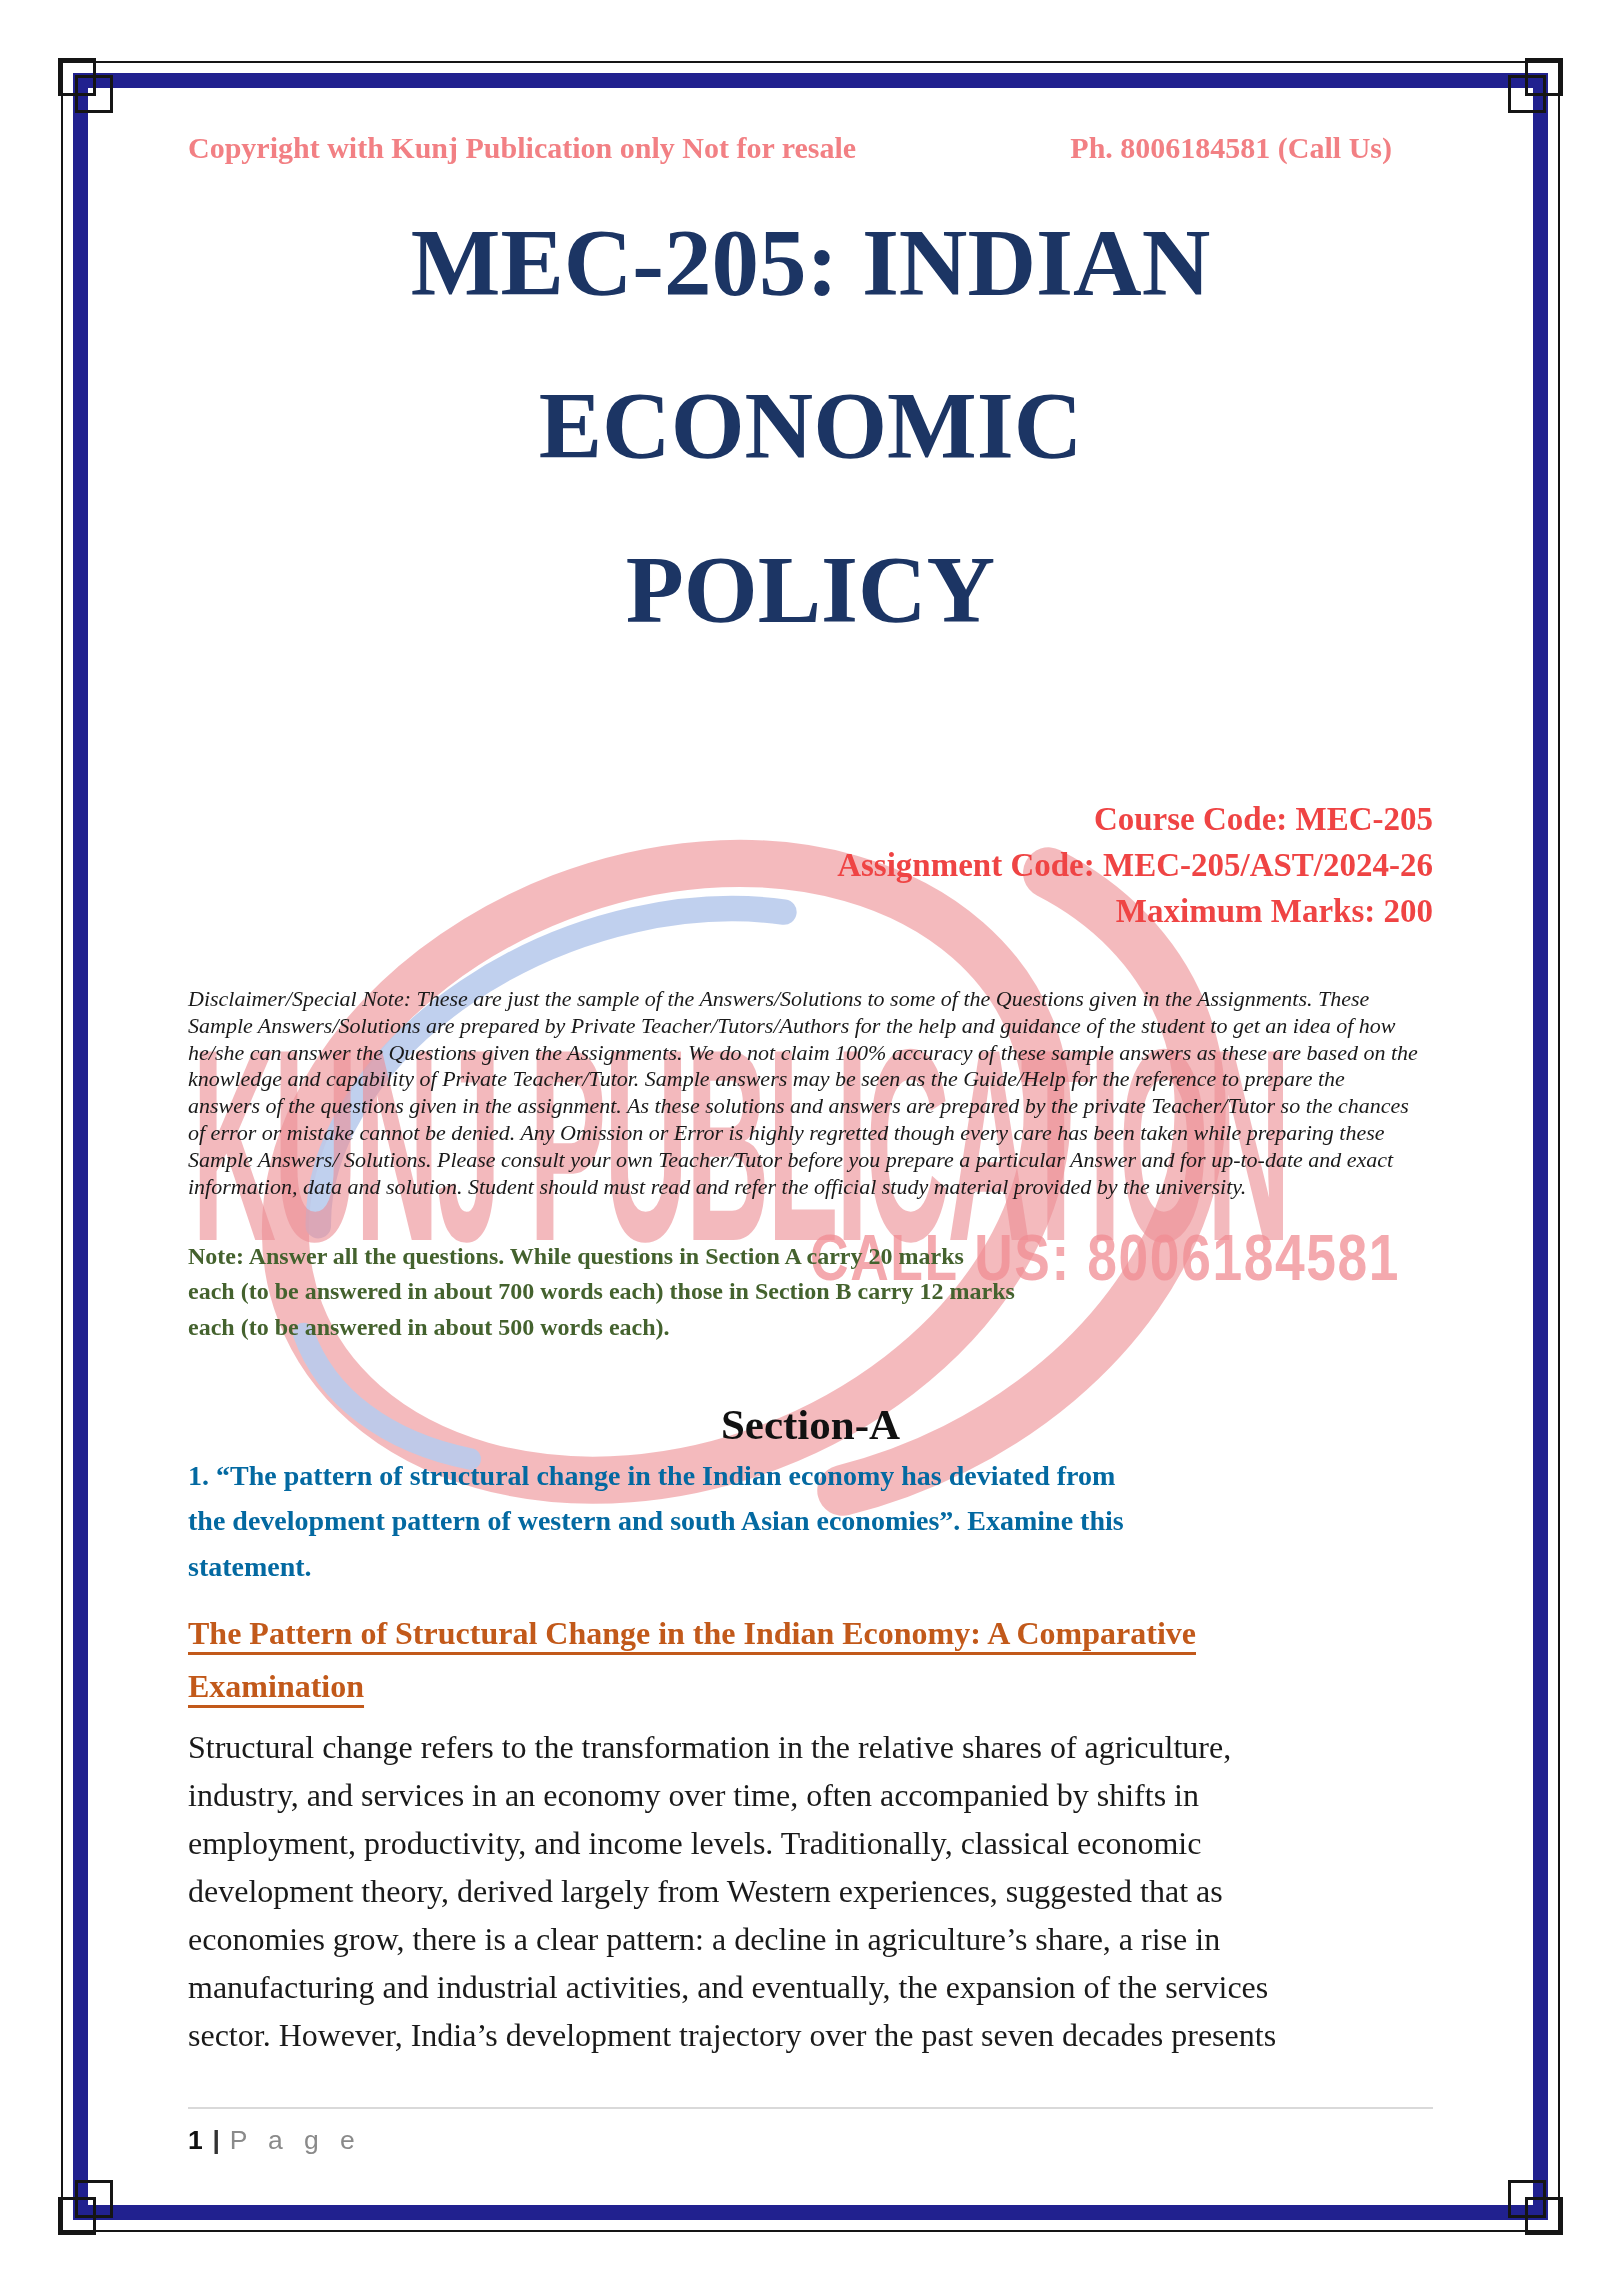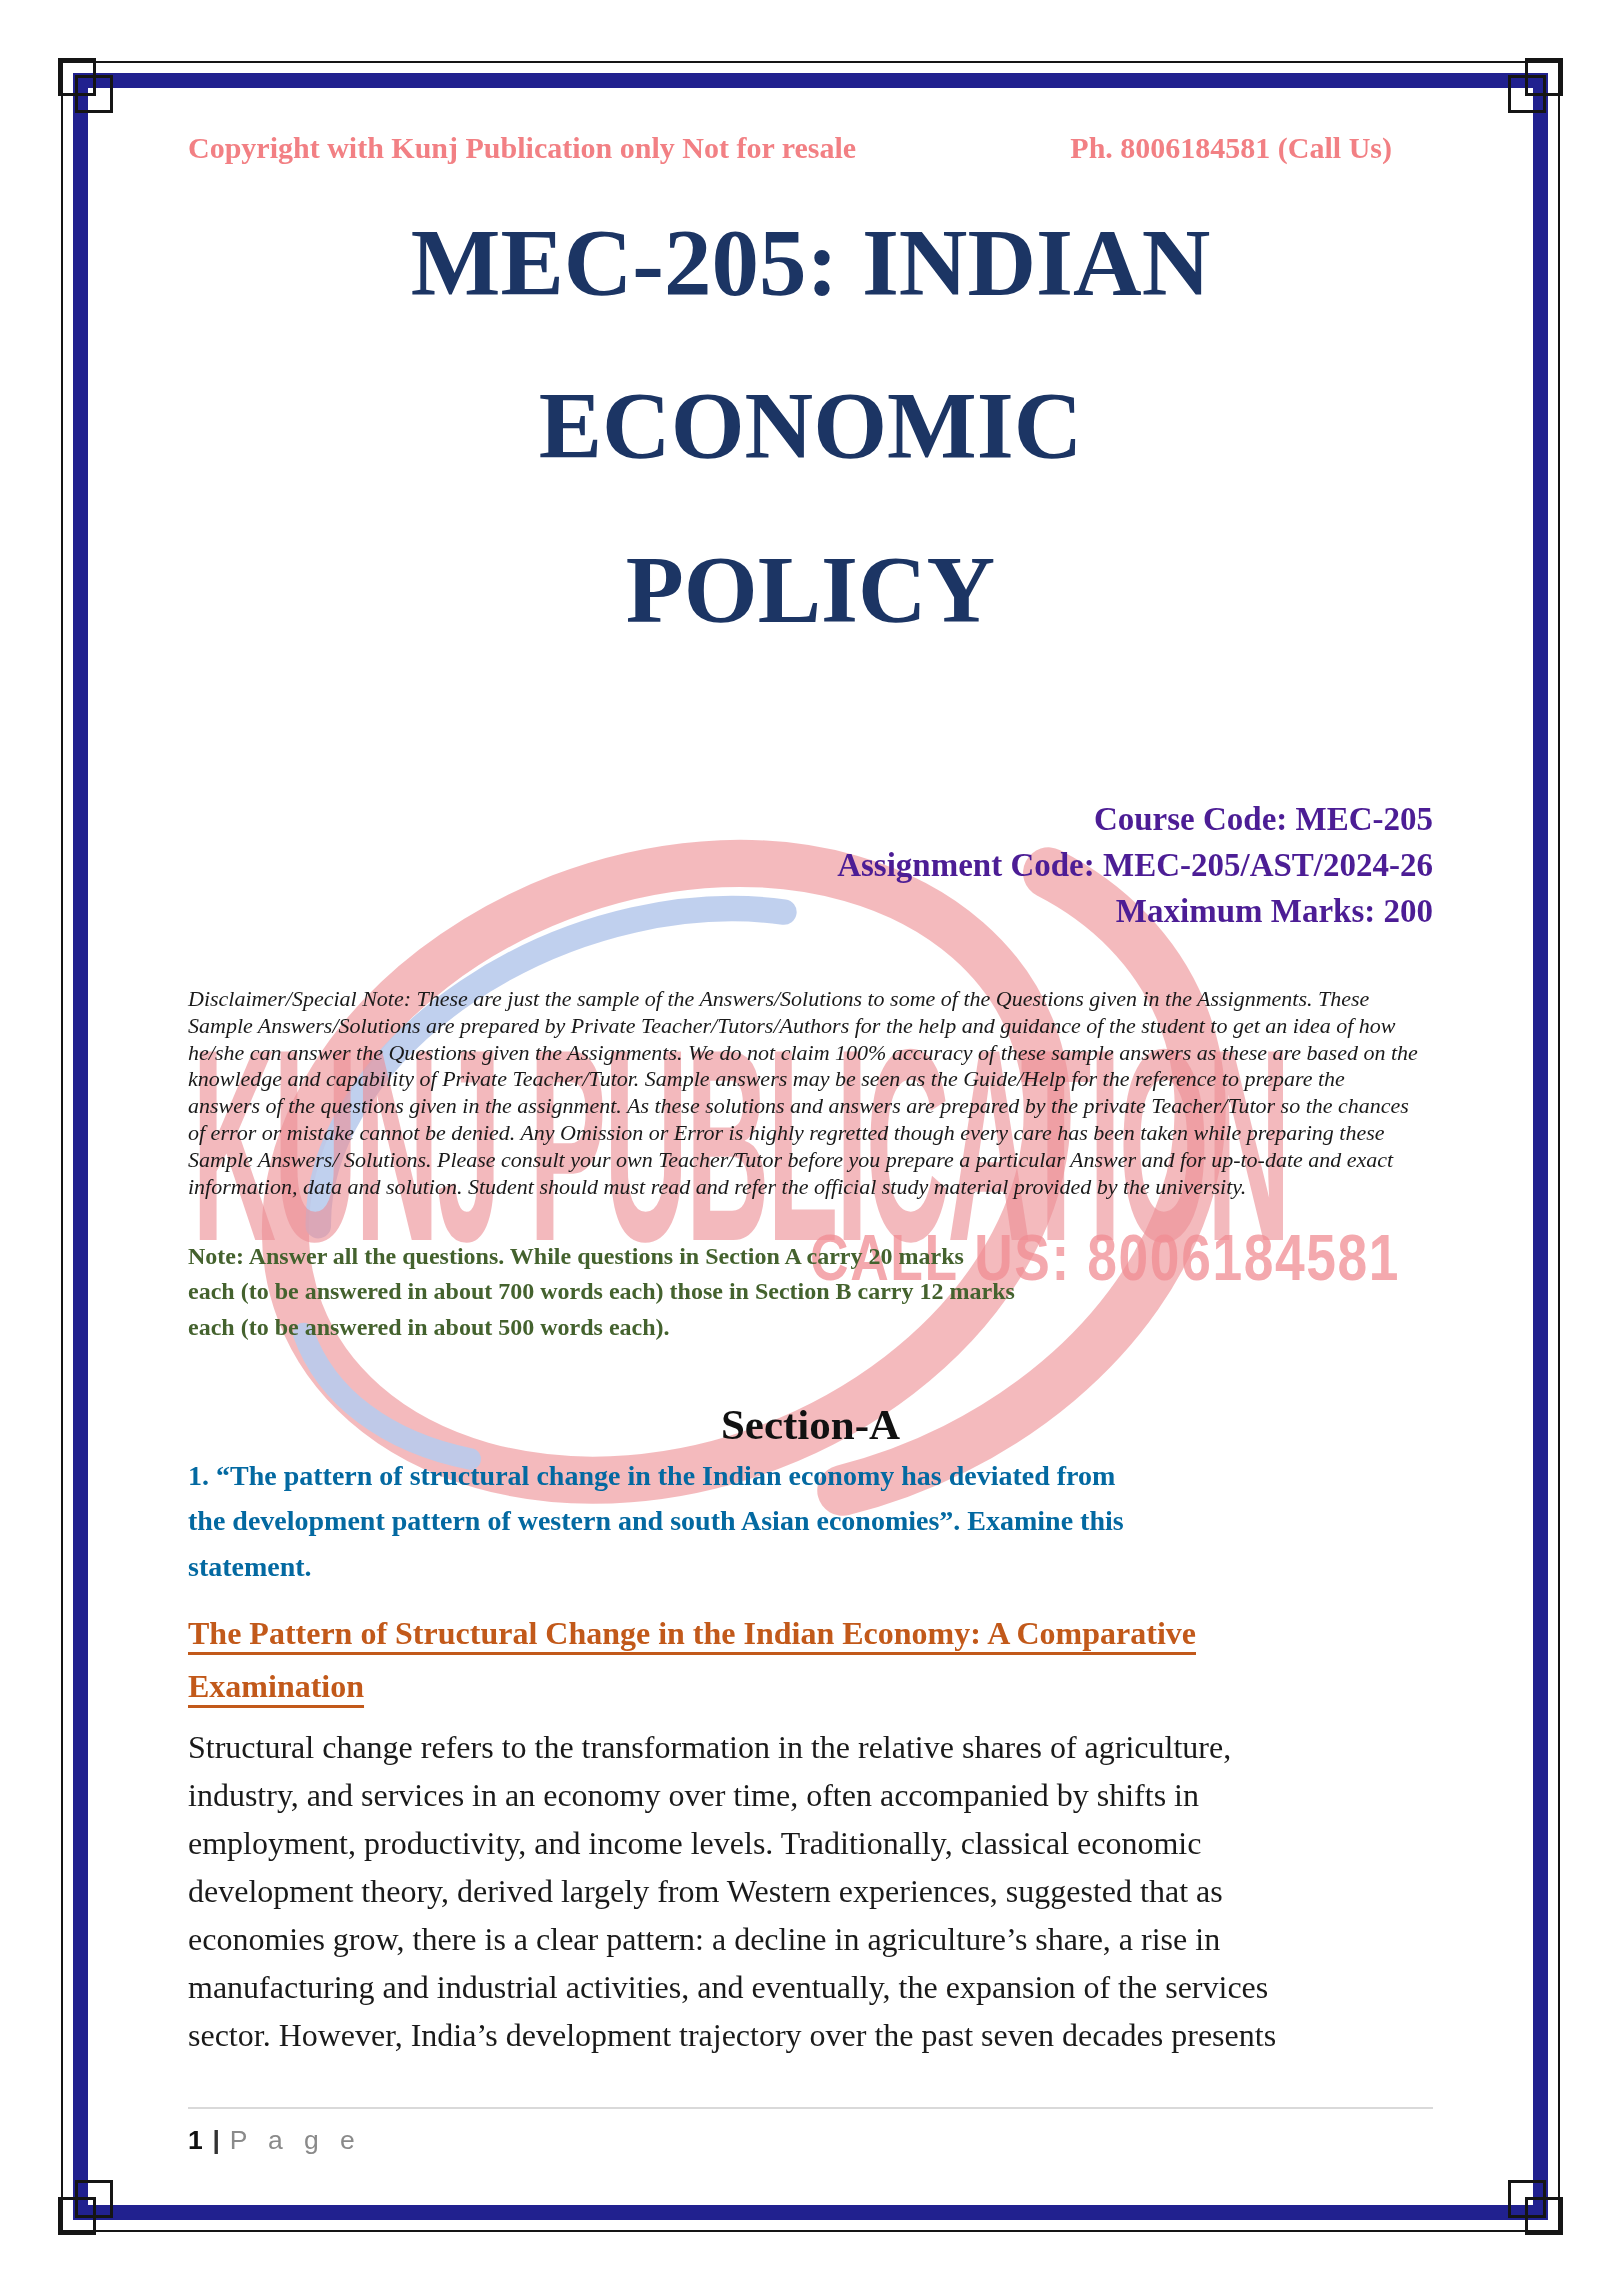--- a/index.html
+++ b/index.html
@@ -57,21 +57,21 @@
     padding-right:41px;box-sizing:border-box;
     font-weight:bold;font-size:30px;color:#f28084;white-space:nowrap;
   }
   .doc-title{
     top:182px;text-align:center;
     font-weight:bold;font-size:95px;line-height:1.72;
     color:#1c3564;white-space:pre-line;
   }
   .codes{
     top:796px;text-align:right;
-    font-weight:bold;font-size:33px;line-height:1.4;color:#4c1d95;
+    font-weight:bold;font-size:33px;line-height:1.4;color:#ef4444;
   }
   .disclaimer{
     top:986px;
     font-style:italic;font-size:22px;line-height:1.22;
     color:#1a1a1a;white-space:pre-line;
   }
   .note{
     top:1231px;
     font-weight:bold;font-size:24px;line-height:1.47;
     color:#44622e;white-space:pre-line;margin-top:8px;

